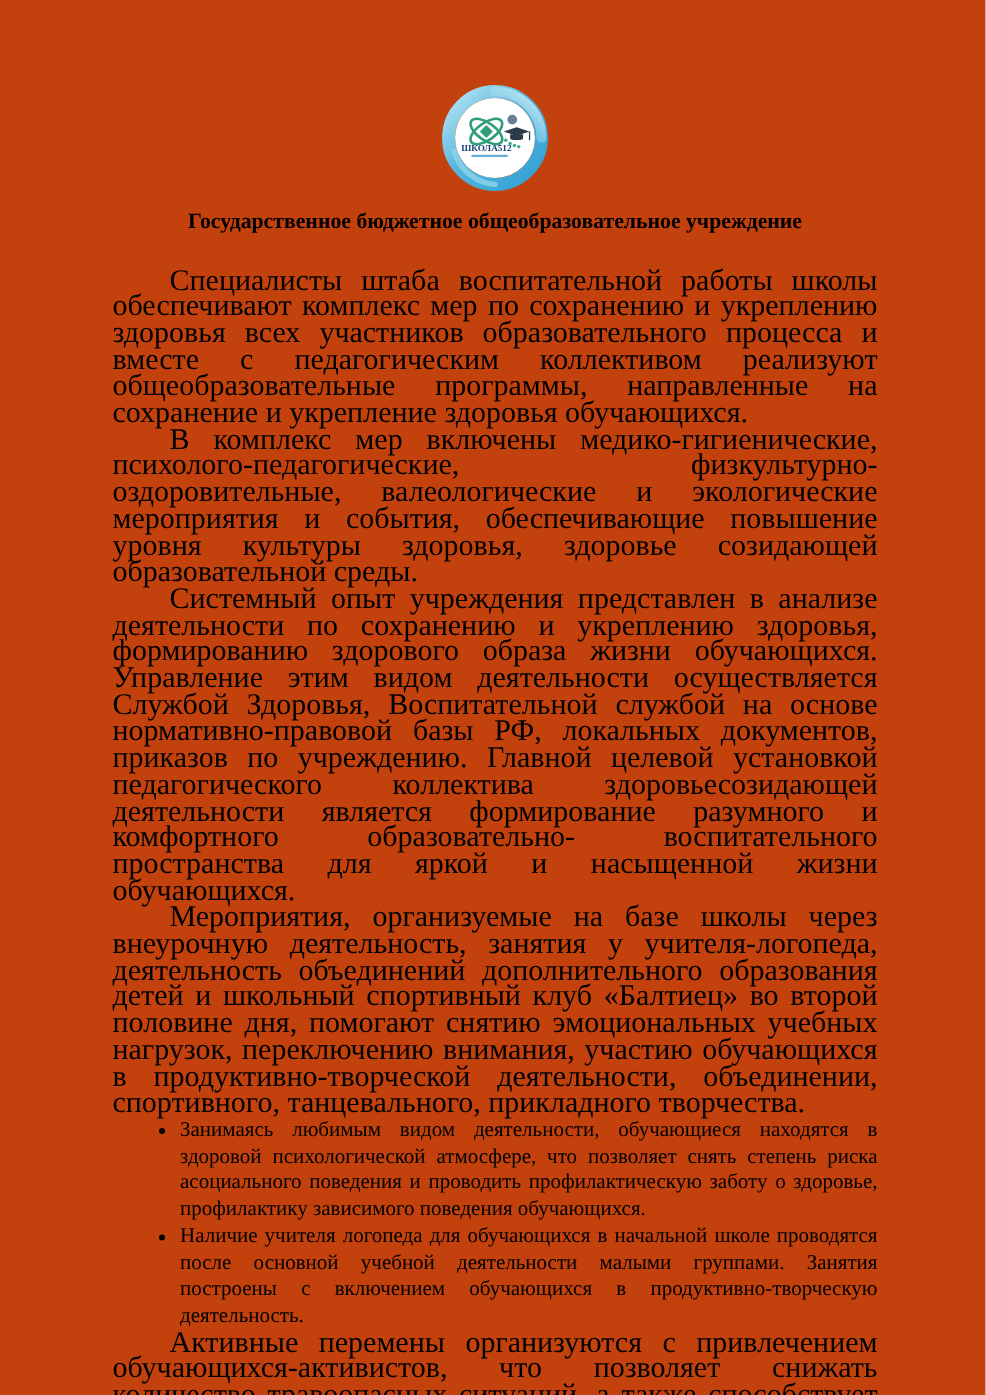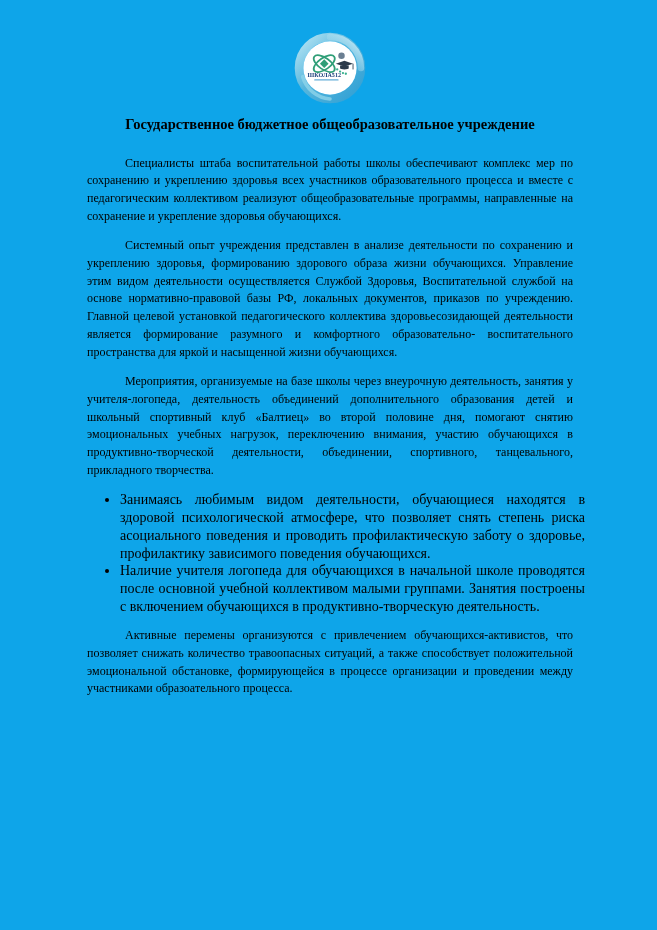--- a/index.html
+++ b/index.html
@@ -5,46 +5,46 @@
   html, body {
     margin: 0;
     padding: 0;
     background: #ffffff;
   }
   .page {
     position: relative;
     width: 657px;
     height: 930px;
     box-sizing: border-box;
-    background: #0ea5e9;
-    padding: 32px 72px 0 75px;
+    background: #c2410c;
+    padding: 56px 72px 0 75px;
     font-family: "Liberation Serif", serif;
     color: #000000;
     overflow: hidden;
   }
   .logo-wrap {
     text-align: center;
     margin-bottom: 11px;
   }
   .logo-wrap svg {
     display: inline-block;
     vertical-align: top;
   }
   .doc-title {
     font-weight: bold;
     text-align: center;
     font-size: 14.5px;
     line-height: 18.5px;
     margin: 0 0 21px 0;
   }
   .body-text p {
-    margin: 12px;
+    margin: 0;
     text-align: justify;
     text-indent: 38px;
-    font-size: 12px;
+    font-size: 20px;
     line-height: 17.7px;
   }
   .body-text p.no-indent {
     text-indent: 0;
   }
   .body-text ul {
     margin: 0;
     padding: 0 0 0 45px;
     list-style: disc outside;
   }
@@ -105,22 +105,23 @@
       <rect x="28" y="65.5" width="34" height="2" rx="1" fill="#4a9fd0" opacity="0.85"></rect>
     </svg>
   </div>
 
   <div class="doc-title">
     <div>Государственное бюджетное общеобразовательное учреждение</div>
   </div>
 
   <div class="body-text">
     <p>Специалисты штаба воспитательной работы школы обеспечивают комплекс мер по сохранению и укреплению здоровья всех участников образовательного процесса и вместе с педагогическим коллективом реализуют общеобразовательные программы, направленные на сохранение и укрепление здоровья обучающихся.</p>
+    <p>В комплекс мер включены медико-гигиенические, психолого-педагогические, физкультурно-оздоровительные, валеологические и экологические мероприятия и события, обеспечивающие повышение уровня культуры здоровья, здоровье созидающей образовательной среды.</p>
     <p>Системный опыт учреждения представлен в анализе деятельности по сохранению и укреплению здоровья, формированию здорового образа жизни обучающихся. Управление этим видом деятельности осуществляется Службой Здоровья, Воспитательной службой на основе нормативно-правовой базы РФ, локальных документов, приказов по учреждению. Главной целевой установкой педагогического коллектива здоровьесозидающей деятельности является формирование разумного и комфортного образовательно- воспитательного пространства для яркой и насыщенной жизни обучающихся.</p>
     <p>Мероприятия, организуемые на базе школы через внеурочную деятельность, занятия у учителя-логопеда, деятельность объединений дополнительного образования детей и школьный спортивный клуб «Балтиец» во второй половине дня, помогают снятию эмоциональных учебных нагрузок, переключению внимания, участию обучающихся в продуктивно-творческой деятельности, объединении, спортивного, танцевального, прикладного творчества.</p>
     <ul>
       <li>Занимаясь любимым видом деятельности, обучающиеся находятся в здоровой психологической атмосфере, что позволяет снять степень риска асоциального поведения и проводить профилактическую заботу о здоровье, профилактику зависимого поведения обучающихся.</li>
-      <li>Наличие учителя логопеда для обучающихся в начальной школе проводятся после основной учебной коллективом малыми группами. Занятия построены с включением обучающихся в продуктивно-творческую деятельность.</li>
+      <li>Наличие учителя логопеда для обучающихся в начальной школе проводятся после основной учебной деятельности малыми группами. Занятия построены с включением обучающихся в продуктивно-творческую деятельность.</li>
     </ul>
     <p>Активные перемены организуются с привлечением обучающихся-активистов, что позволяет снижать количество травоопасных ситуаций, а также способствует положительной эмоциональной обстановке, формирующейся в процессе организации и проведении между участниками образоательного процесса.</p>
   </div>
 
 </div>
 
 </body></html>

